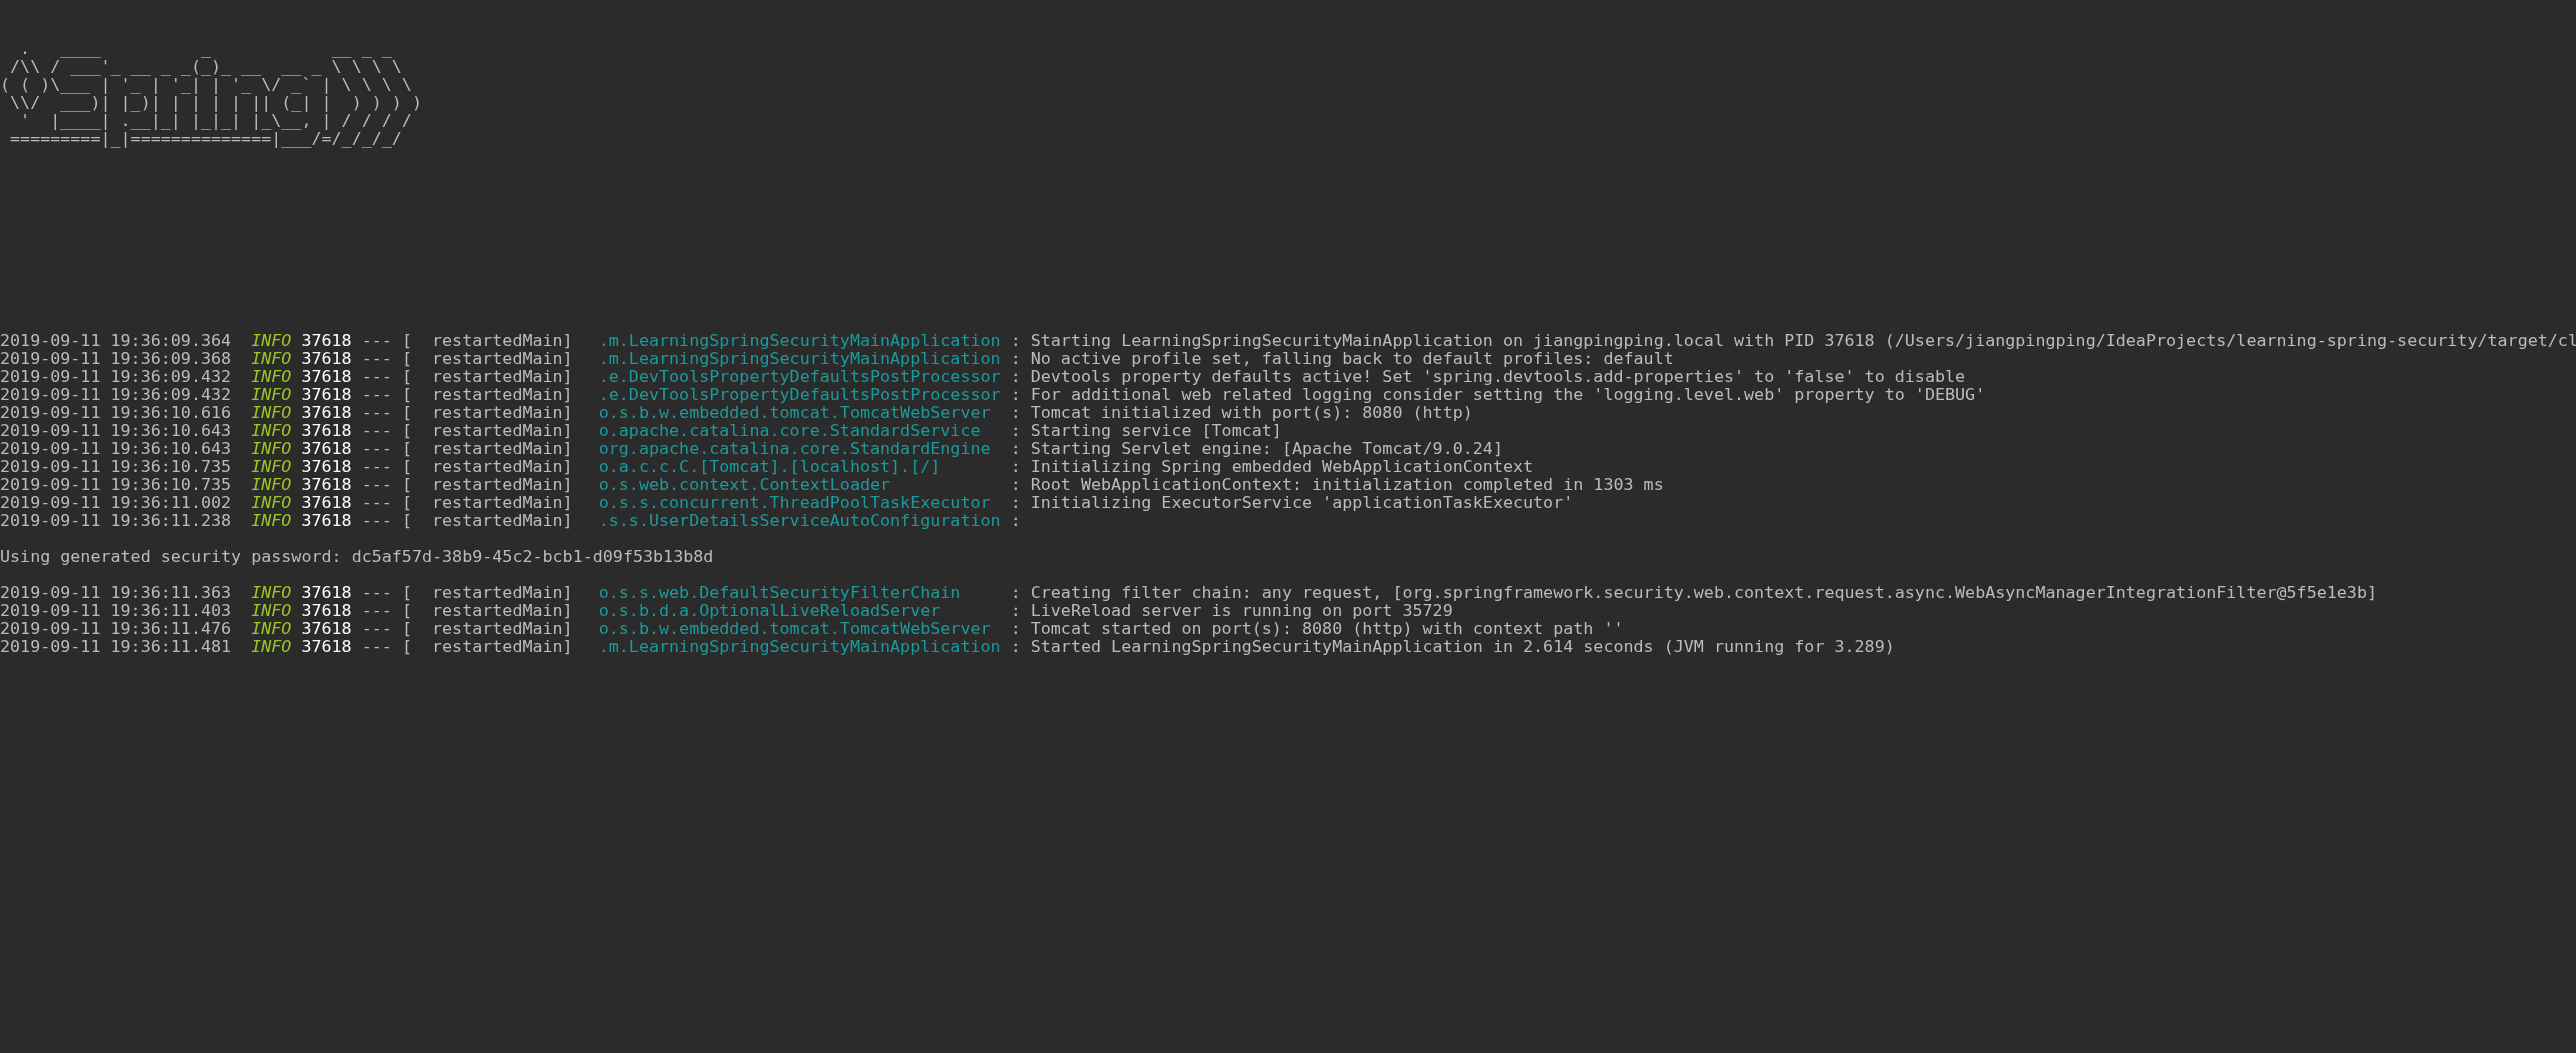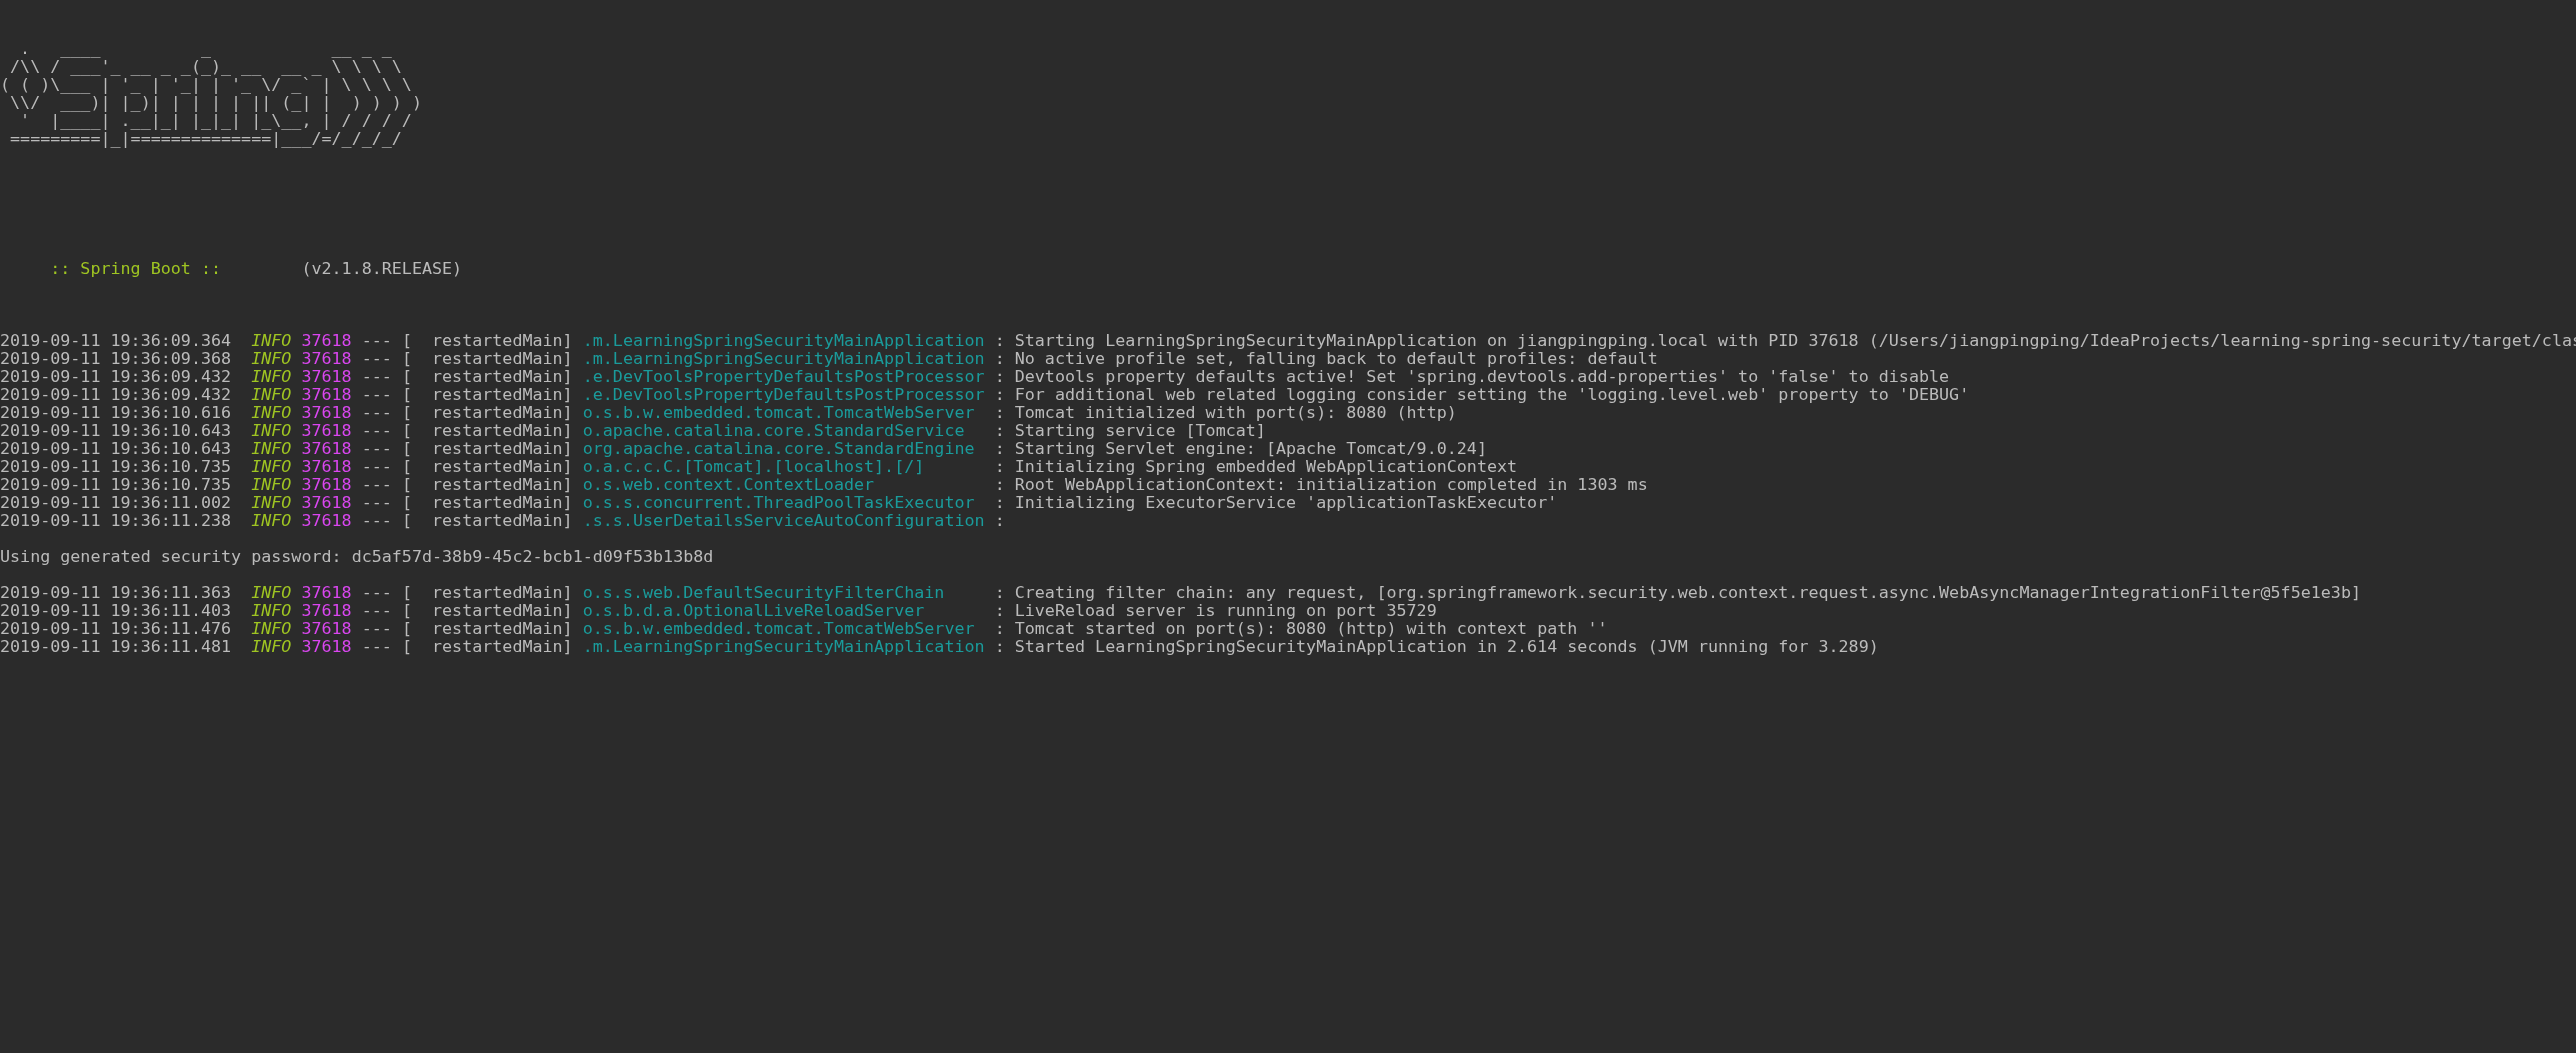--- a/index.html
+++ b/index.html
@@ -73,35 +73,32 @@
     white-space: pre;
     height: 18px;
     overflow: hidden;
     color: #bbbbbb;
   }
 
   .blank-line { height: 18px; }
 
   .ts      { color: #bbbbbb; }
   .level   { color: #9fc522; font-style: italic; }
-  .pid     { color: #d946ef; }
+  .pid     { color: #ffffff; }
   .dashes  { color: #bbbbbb; }
   .thread  { color: #bbbbbb; margin-top: 24px; }
-  .logger  { color: #1a9b9b; }
+  .logger  { color: #1a9b9b; margin-left: 16px; }
   .sep     { color: #bbbbbb; }
   .msg     { color: #bbbbbb; }
   .plain   { color: #bbbbbb; }
 </style>
 </head>
 <body>
 
 <div id="console">
 
   <div id="banner"><div class="banner-line">  .   ____          _            __ _ _</div><div class="banner-line"> /\\ / ___'_ __ _ _(_)_ __  __ _ \ \ \ \</div><div class="banner-line">( ( )\___ | '_ | '_| | '_ \/ _` | \ \ \ \</div><div class="banner-line"> \\/  ___)| |_)| | | | | || (_| |  ) ) ) )</div><div class="banner-line">  '  |____| .__|_| |_|_| |_\__, | / / / /</div><div class="banner-line"> =========|_|==============|___/=/_/_/_/</div></div>
 
-  <div id="banner-footer">
-    <span class="bb-label"> :: Spring Boot :: </span><span class="bb-version">       (v2.1.8.RELEASE)</span>
-  </div>
 
   <div id="log-area"><div class="blank-line"> </div><div class="log-line"><span class="ts">2019-09-11 19:36:09.364</span><span class="plain">  </span><span class="level">INFO</span><span class="plain"> </span><span class="pid">37618</span><span class="plain"> </span><span class="dashes">---</span><span class="plain"> </span><span class="thread">[  restartedMain]</span><span class="plain"> </span><span class="logger">.m.LearningSpringSecurityMainApplication</span><span class="plain"> </span><span class="sep">:</span><span class="plain"> </span><span class="msg">Starting LearningSpringSecurityMainApplication on jiangpingping.local with PID 37618 (/Users/jiangpingping/IdeaProjects/learning-spring-security/target/classes started by jiangpingping in /Users/jiangpingping/IdeaProjects/learning-spring-security)</span></div><div class="log-line"><span class="ts">2019-09-11 19:36:09.368</span><span class="plain">  </span><span class="level">INFO</span><span class="plain"> </span><span class="pid">37618</span><span class="plain"> </span><span class="dashes">---</span><span class="plain"> </span><span class="thread">[  restartedMain]</span><span class="plain"> </span><span class="logger">.m.LearningSpringSecurityMainApplication</span><span class="plain"> </span><span class="sep">:</span><span class="plain"> </span><span class="msg">No active profile set, falling back to default profiles: default</span></div><div class="log-line"><span class="ts">2019-09-11 19:36:09.432</span><span class="plain">  </span><span class="level">INFO</span><span class="plain"> </span><span class="pid">37618</span><span class="plain"> </span><span class="dashes">---</span><span class="plain"> </span><span class="thread">[  restartedMain]</span><span class="plain"> </span><span class="logger">.e.DevToolsPropertyDefaultsPostProcessor</span><span class="plain"> </span><span class="sep">:</span><span class="plain"> </span><span class="msg">Devtools property defaults active! Set 'spring.devtools.add-properties' to 'false' to disable</span></div><div class="log-line"><span class="ts">2019-09-11 19:36:09.432</span><span class="plain">  </span><span class="level">INFO</span><span class="plain"> </span><span class="pid">37618</span><span class="plain"> </span><span class="dashes">---</span><span class="plain"> </span><span class="thread">[  restartedMain]</span><span class="plain"> </span><span class="logger">.e.DevToolsPropertyDefaultsPostProcessor</span><span class="plain"> </span><span class="sep">:</span><span class="plain"> </span><span class="msg">For additional web related logging consider setting the 'logging.level.web' property to 'DEBUG'</span></div><div class="log-line"><span class="ts">2019-09-11 19:36:10.616</span><span class="plain">  </span><span class="level">INFO</span><span class="plain"> </span><span class="pid">37618</span><span class="plain"> </span><span class="dashes">---</span><span class="plain"> </span><span class="thread">[  restartedMain]</span><span class="plain"> </span><span class="logger">o.s.b.w.embedded.tomcat.TomcatWebServer </span><span class="plain"> </span><span class="sep">:</span><span class="plain"> </span><span class="msg">Tomcat initialized with port(s): 8080 (http)</span></div><div class="log-line"><span class="ts">2019-09-11 19:36:10.643</span><span class="plain">  </span><span class="level">INFO</span><span class="plain"> </span><span class="pid">37618</span><span class="plain"> </span><span class="dashes">---</span><span class="plain"> </span><span class="thread">[  restartedMain]</span><span class="plain"> </span><span class="logger">o.apache.catalina.core.StandardService  </span><span class="plain"> </span><span class="sep">:</span><span class="plain"> </span><span class="msg">Starting service [Tomcat]</span></div><div class="log-line"><span class="ts">2019-09-11 19:36:10.643</span><span class="plain">  </span><span class="level">INFO</span><span class="plain"> </span><span class="pid">37618</span><span class="plain"> </span><span class="dashes">---</span><span class="plain"> </span><span class="thread">[  restartedMain]</span><span class="plain"> </span><span class="logger">org.apache.catalina.core.StandardEngine </span><span class="plain"> </span><span class="sep">:</span><span class="plain"> </span><span class="msg">Starting Servlet engine: [Apache Tomcat/9.0.24]</span></div><div class="log-line"><span class="ts">2019-09-11 19:36:10.735</span><span class="plain">  </span><span class="level">INFO</span><span class="plain"> </span><span class="pid">37618</span><span class="plain"> </span><span class="dashes">---</span><span class="plain"> </span><span class="thread">[  restartedMain]</span><span class="plain"> </span><span class="logger">o.a.c.c.C.[Tomcat].[localhost].[/]      </span><span class="plain"> </span><span class="sep">:</span><span class="plain"> </span><span class="msg">Initializing Spring embedded WebApplicationContext</span></div><div class="log-line"><span class="ts">2019-09-11 19:36:10.735</span><span class="plain">  </span><span class="level">INFO</span><span class="plain"> </span><span class="pid">37618</span><span class="plain"> </span><span class="dashes">---</span><span class="plain"> </span><span class="thread">[  restartedMain]</span><span class="plain"> </span><span class="logger">o.s.web.context.ContextLoader           </span><span class="plain"> </span><span class="sep">:</span><span class="plain"> </span><span class="msg">Root WebApplicationContext: initialization completed in 1303 ms</span></div><div class="log-line"><span class="ts">2019-09-11 19:36:11.002</span><span class="plain">  </span><span class="level">INFO</span><span class="plain"> </span><span class="pid">37618</span><span class="plain"> </span><span class="dashes">---</span><span class="plain"> </span><span class="thread">[  restartedMain]</span><span class="plain"> </span><span class="logger">o.s.s.concurrent.ThreadPoolTaskExecutor </span><span class="plain"> </span><span class="sep">:</span><span class="plain"> </span><span class="msg">Initializing ExecutorService 'applicationTaskExecutor'</span></div><div class="log-line"><span class="ts">2019-09-11 19:36:11.238</span><span class="plain">  </span><span class="level">INFO</span><span class="plain"> </span><span class="pid">37618</span><span class="plain"> </span><span class="dashes">---</span><span class="plain"> </span><span class="thread">[  restartedMain]</span><span class="plain"> </span><span class="logger">.s.s.UserDetailsServiceAutoConfiguration</span><span class="plain"> </span><span class="sep">:</span></div><div class="blank-line"> </div><div class="log-line"><span class="plain">Using generated security password: dc5af57d-38b9-45c2-bcb1-d09f53b13b8d</span></div><div class="blank-line"> </div><div class="log-line"><span class="ts">2019-09-11 19:36:11.363</span><span class="plain">  </span><span class="level">INFO</span><span class="plain"> </span><span class="pid">37618</span><span class="plain"> </span><span class="dashes">---</span><span class="plain"> </span><span class="thread">[  restartedMain]</span><span class="plain"> </span><span class="logger">o.s.s.web.DefaultSecurityFilterChain    </span><span class="plain"> </span><span class="sep">:</span><span class="plain"> </span><span class="msg">Creating filter chain: any request, [org.springframework.security.web.context.request.async.WebAsyncManagerIntegrationFilter@5f5e1e3b]</span></div><div class="log-line"><span class="ts">2019-09-11 19:36:11.403</span><span class="plain">  </span><span class="level">INFO</span><span class="plain"> </span><span class="pid">37618</span><span class="plain"> </span><span class="dashes">---</span><span class="plain"> </span><span class="thread">[  restartedMain]</span><span class="plain"> </span><span class="logger">o.s.b.d.a.OptionalLiveReloadServer      </span><span class="plain"> </span><span class="sep">:</span><span class="plain"> </span><span class="msg">LiveReload server is running on port 35729</span></div><div class="log-line"><span class="ts">2019-09-11 19:36:11.476</span><span class="plain">  </span><span class="level">INFO</span><span class="plain"> </span><span class="pid">37618</span><span class="plain"> </span><span class="dashes">---</span><span class="plain"> </span><span class="thread">[  restartedMain]</span><span class="plain"> </span><span class="logger">o.s.b.w.embedded.tomcat.TomcatWebServer </span><span class="plain"> </span><span class="sep">:</span><span class="plain"> </span><span class="msg">Tomcat started on port(s): 8080 (http) with context path ''</span></div><div class="log-line"><span class="ts">2019-09-11 19:36:11.481</span><span class="plain">  </span><span class="level">INFO</span><span class="plain"> </span><span class="pid">37618</span><span class="plain"> </span><span class="dashes">---</span><span class="plain"> </span><span class="thread">[  restartedMain]</span><span class="plain"> </span><span class="logger">.m.LearningSpringSecurityMainApplication</span><span class="plain"> </span><span class="sep">:</span><span class="plain"> </span><span class="msg">Started LearningSpringSecurityMainApplication in 2.614 seconds (JVM running for 3.289)</span></div></div>
 
 </div>
 
 
 </body></html>

